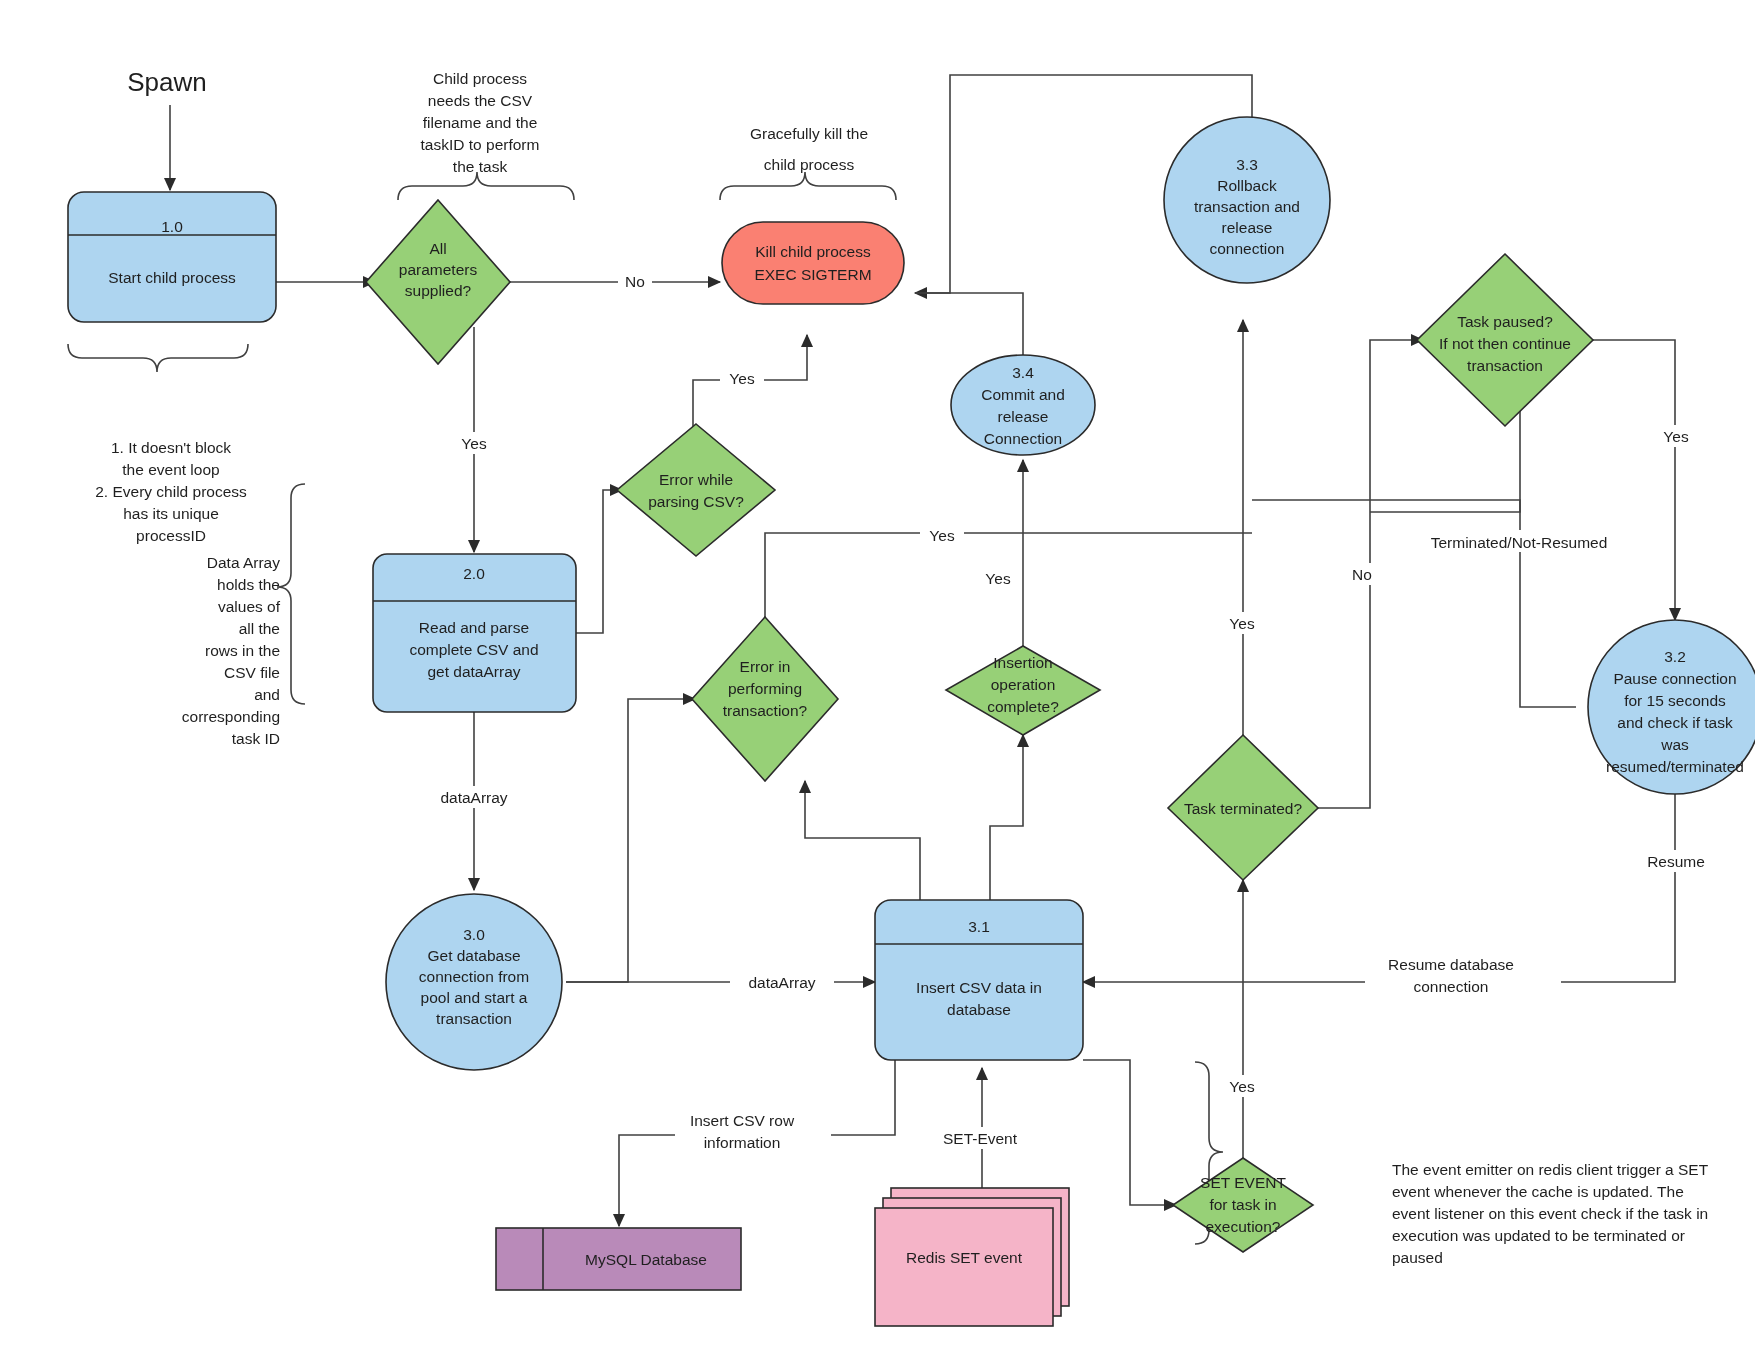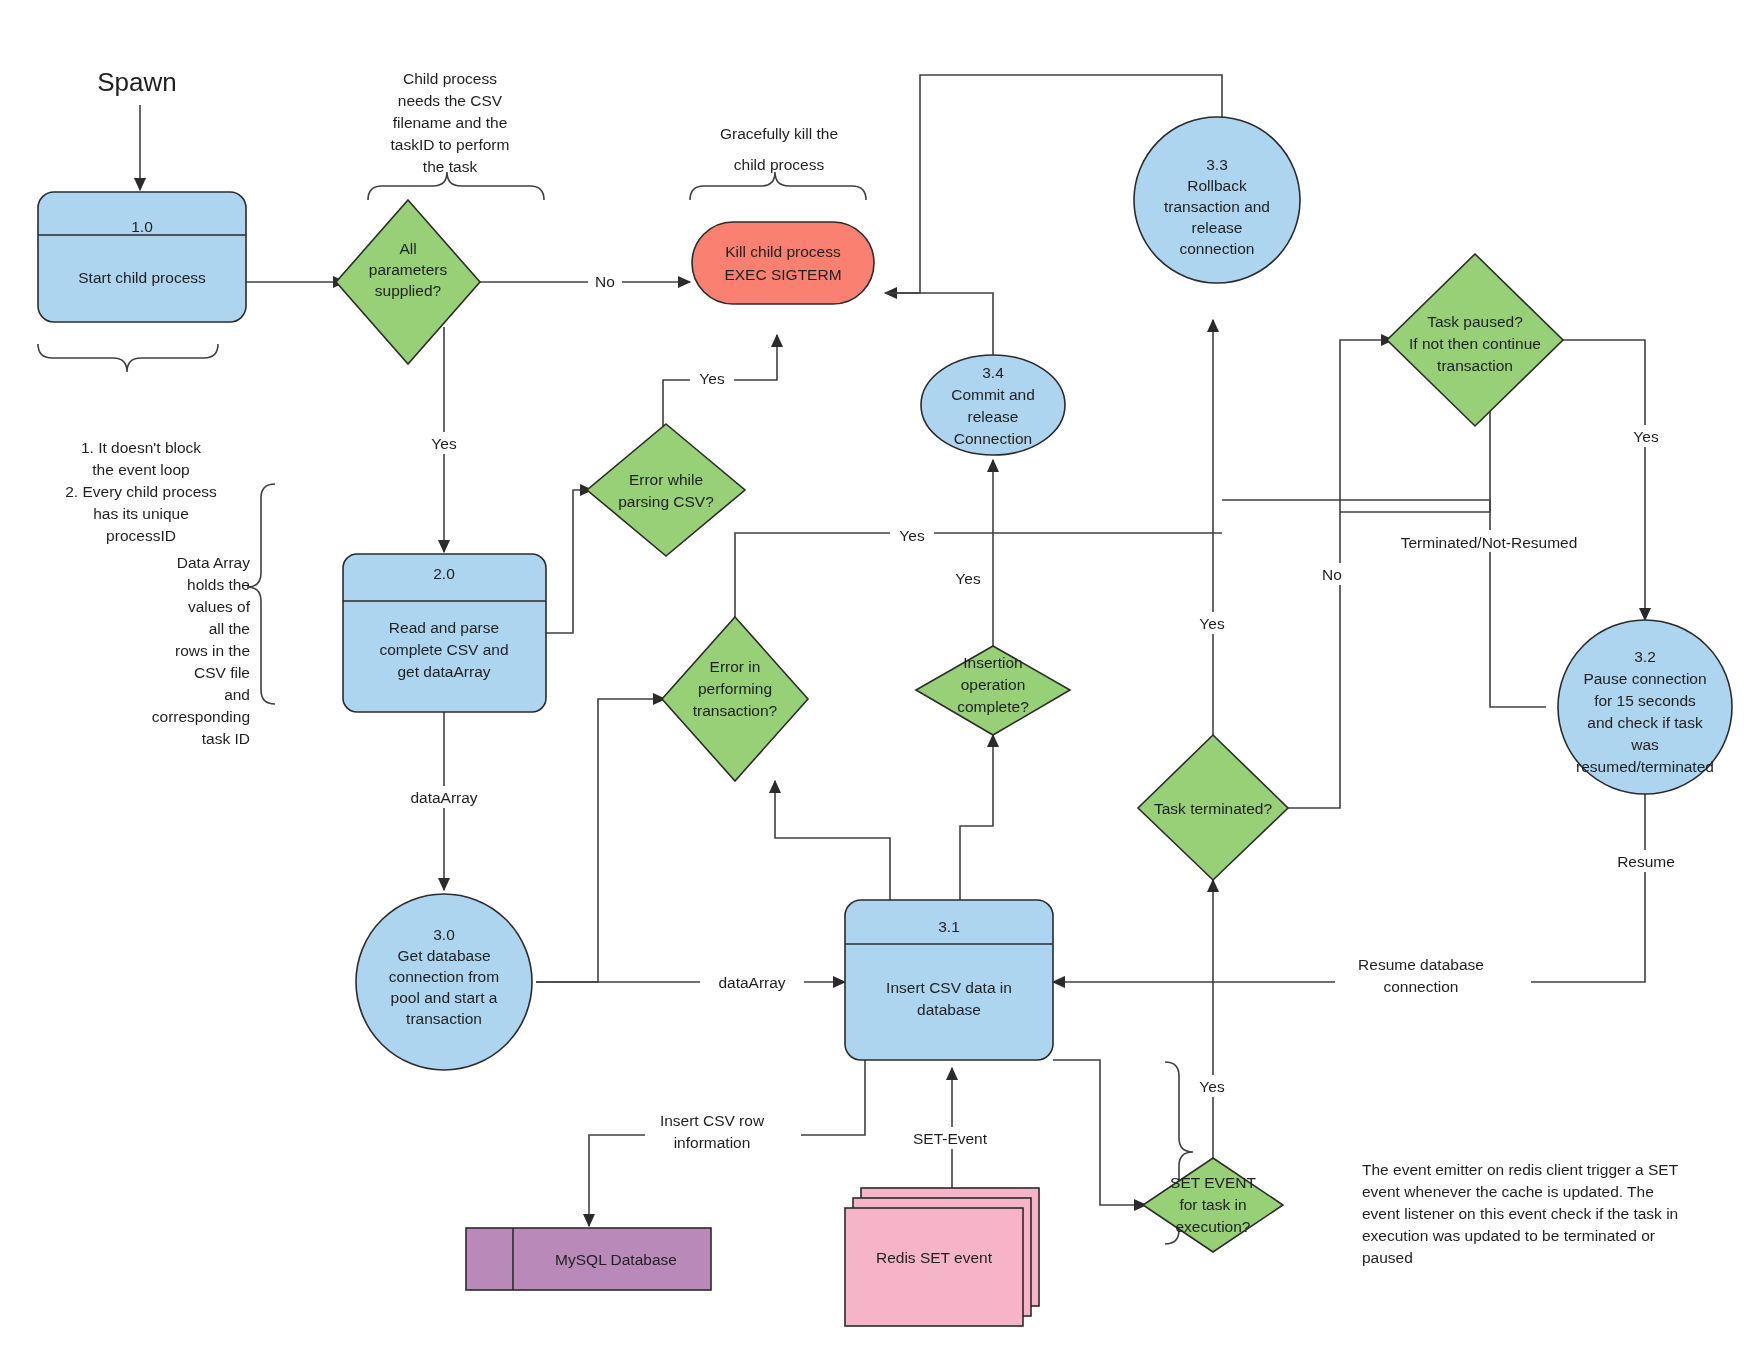--- a/index.html
+++ b/index.html
@@ -10,20 +10,21 @@
   body {
     width: 1755px;
     height: 1360px;
     font-family: "Liberation Sans", sans-serif;
     overflow: hidden;
   }
   #diagram-root {
     position: relative;
     width: 1665px;
     height: 1360px;
+    padding-left: 30px;
   }
   svg#flow {
     display: block;
     width: 1755px;
     height: 1360px;
   }
   .node-shape {
     stroke: #2b2b2b;
     stroke-width: 1.6;
   }

